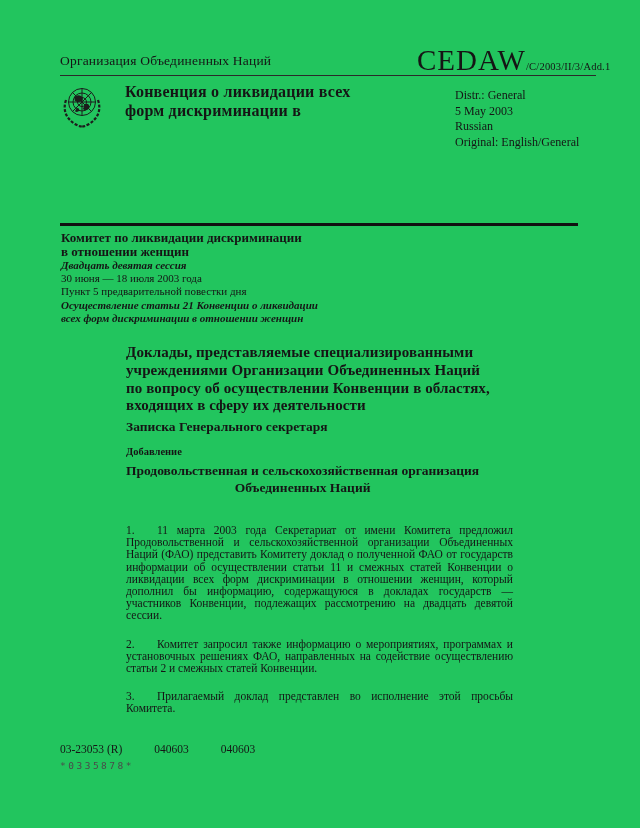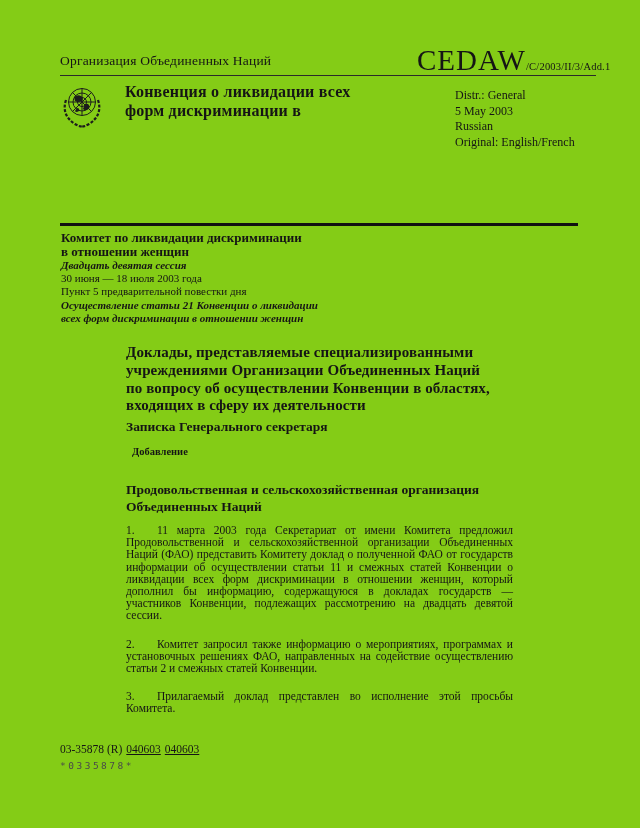--- a/index.html
+++ b/index.html
@@ -1,20 +1,20 @@
 <!DOCTYPE html>
 <html lang="ru"><head>
 <meta charset="utf-8">
 <style>
   html,body{margin:0;padding:0;background:#9a9a9a;}
   .page{
     position:relative;
     width:640px;height:828px;
     margin:0 auto;
-    background:#84cc16;
+    background:#22c55e;
     font-family:"Liberation Serif", serif;
     color:#151515;
     overflow:hidden;
   }
   
   .org-name{
     position:absolute;left:60px;top:53px;
     font-size:13.5px;letter-spacing:.2px;
   }
   .symbol-block{
@@ -50,41 +50,41 @@
   .doc-title{
     position:absolute;left:126px;top:344px;
     font-size:15px;font-weight:bold;line-height:17.8px;letter-spacing:.1px;
   }
   .doc-subtitle{
     position:absolute;left:126px;top:419px;
     font-size:13.5px;font-weight:bold;font-family:Liberation Serif, serif;
   }
   .addendum{
     position:absolute;left:126px;top:446px;
-    font-size:10.5px;font-weight:bold;margin-left:6px;
+    font-size:10.5px;font-weight:bold;
   }
   .section-heading{
-    position:absolute;left:126px;top:482px;
-    font-size:13.5px;font-weight:bold;line-height:16.5px;
+    position:absolute;left:126px;top:463px;
+    font-size:13.5px;font-weight:bold;line-height:16.5px;text-align:center;
   }
   .paras{
     position:absolute;left:126px;top:508px;width:387px;
   }
   .paras p{
     margin:16px 0 9px 0;
     font-size:11.5px;line-height:12.2px;
     text-align:justify;
   }
   .pnum{display:inline-block;width:31px;}
   
   .footer-line1{
     position:absolute;left:60px;top:743px;
     font-size:11.5px;white-space:nowrap;
   }
-  .footer-line1 .fc{margin-left:4px;text-decoration:underline;}
+  .footer-line1 .fc{margin-left:32px;}
   .barcode-text{
     position:absolute;left:60px;top:760px;
     font-family:"DejaVu Sans Mono", monospace;
     font-size:9.5px;letter-spacing:2.5px;color:#4a4a4a;
   }
 </style>
 </head>
 <body>
 
 <div class="page">
@@ -125,21 +125,21 @@
 
   <div class="masthead-title">
     <div>Конвенция о ликвидации всех</div>
     <div>форм дискриминации в</div>
   </div>
 
   <div class="distr-block">
     <div>Distr.: General</div>
     <div>5 May 2003</div>
     <div>Russian</div>
-    <div>Original: English/French</div>
+    <div>Original: English/General</div>
   </div>
 
   <div class="rule-thick"></div>
 
   <div class="committee">
     <div class="big">Комитет по ликвидации дискриминации</div>
     <div class="big">в отношении женщин</div>
     <div class="b">Двадцать девятая сессия</div>
     <div>30 июня — 18 июля 2003 года</div>
     <div>Пункт 5 предварительной повестки дня</div>
@@ -163,17 +163,17 @@
     <div>Объединенных Наций</div>
   </div>
 
   <div class="paras">
     <p><span class="pnum">1.</span><span>11 марта 2003 года Секретариат от имени Комитета предложил Продовольственной и сельскохозяйственной организации Объединенных Наций (ФАО) представить Комитету доклад о полученной ФАО от государств информации об осуществлении статьи 11 и смежных статей Конвенции о ликвидации всех форм дискриминации в отношении женщин, который дополнил бы информацию, содержащуюся в докладах государств — участников Конвенции, подлежащих рассмотрению на двадцать девятой сессии.</span></p>
     <p><span class="pnum">2.</span><span>Комитет запросил также информацию о мероприятиях, программах и установочных решениях ФАО, направленных на содействие осуществлению статьи 2 и смежных статей Конвенции.</span></p>
     <p><span class="pnum">3.</span><span>Прилагаемый доклад представлен во исполнение этой просьбы Комитета.</span></p>
   </div>
 
   <div class="footer-line1">
-    <span>03-35878 (R)</span><span class="fc">040603</span><span class="fc">040603</span>
+    <span>03-23053 (R)</span><span class="fc">040603</span><span class="fc">040603</span>
   </div>
   <div class="barcode-text">*0335878*</div>
 
 </div>
 
 </body></html>

